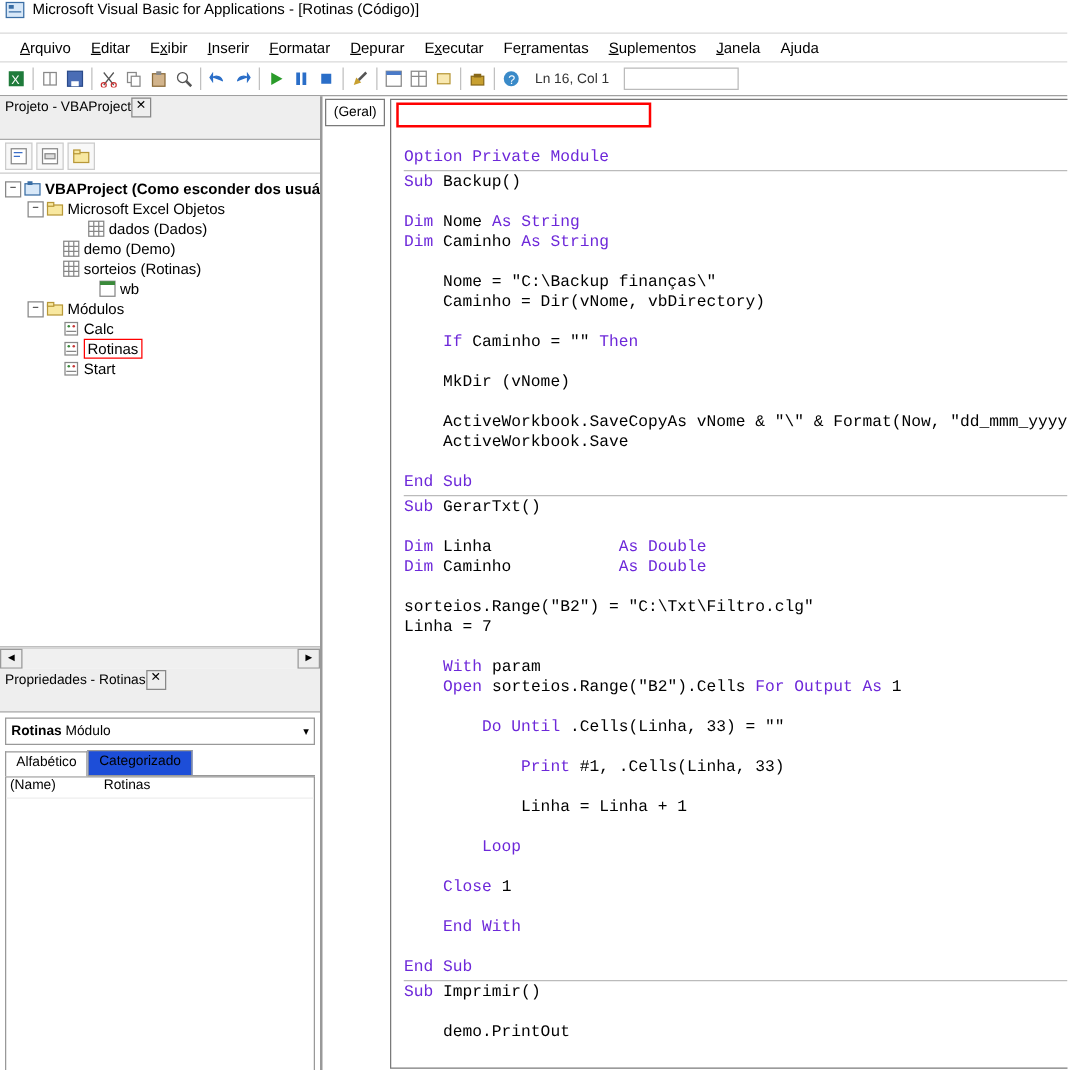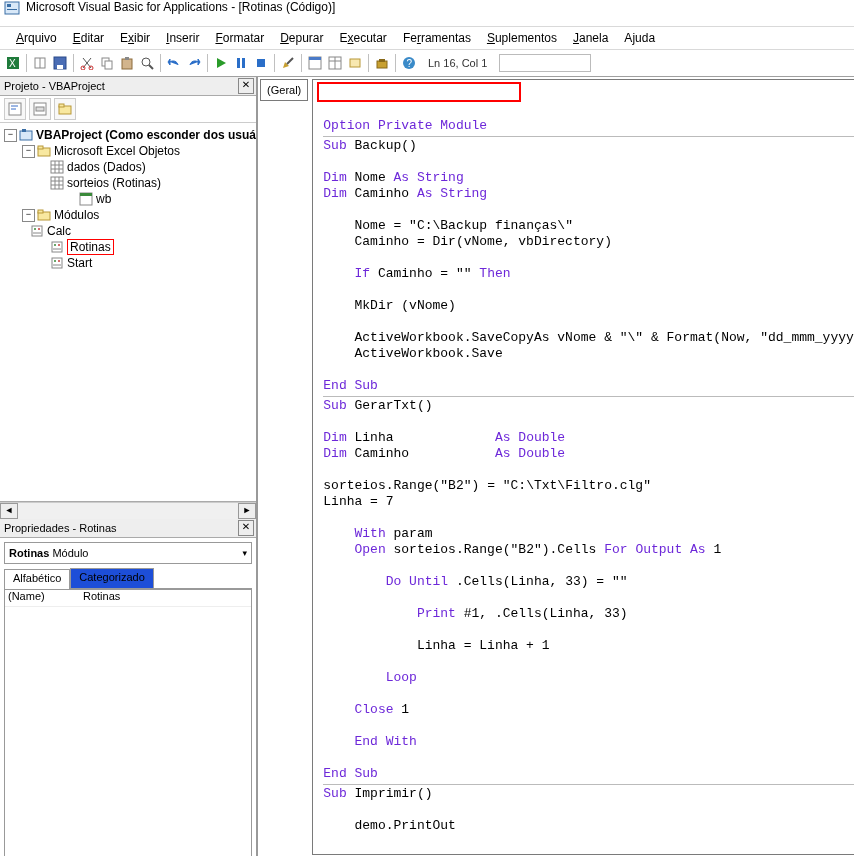--- a/index.html
+++ b/index.html
@@ -7,21 +7,21 @@
 .titlebar .icon{width:16px;height:16px;margin-right:6px}
 .menubar{height:22px;display:flex;align-items:center;padding-left:8px;border-bottom:1px solid #d9d9d9}
 .menubar .menu{padding:2px 8px;cursor:default}
 .menubar .menu u{text-decoration:underline}
 .toolbar{height:26px;display:flex;align-items:center;padding-left:4px;border-bottom:1px solid #a0a0a0;gap:2px}
 .toolbar .tb{width:18px;height:18px;display:inline-flex;align-items:center;justify-content:center;cursor:default}
 .toolbar .sep{width:1px;height:18px;background:#c0c0c0;margin:0 2px}
 .toolbar .status{padding:0 8px;font-size:11px;color:#333}
 .main{display:flex;height:780px}
 .left{width:286px;display:flex;flex-direction:column;border-right:2px solid #999}
-.panel-hdr{background:#eee;border-bottom:1px solid #aaa;height:18px;display:flex;align-items:center;justify-content:space-between;padding:0 2px 0 4px;font-size:11px}
+.panel-hdr{background:#eee;border-bottom:1px solid #aaa;height:18px;display:flex;align-items:center;padding:0 2px 16px 4px;font-size:11px}
 .panel-hdr .close{width:14px;height:14px;border:1px solid #888;font-size:10px;line-height:12px;text-align:center;font-family:Arial;cursor:default}
 .proj-tool{height:26px;border-bottom:1px solid #ccc;display:flex;align-items:center;padding-left:4px;gap:3px}
 .proj-tool .pt{width:20px;height:20px;border:1px solid #ccc;background:#f8f8f8;display:inline-flex;align-items:center;justify-content:center}
 .tree{flex:0 0 auto;height:370px;overflow:auto;border-bottom:1px solid #aaa;padding:4px 0;font-size:12px}
 .tree .row{display:flex;align-items:center;height:16px;white-space:nowrap;cursor:default}
 .tree .row.sel .lbl{border:1px solid red;padding:0 2px}
 .tree .ic{width:14px;height:14px;margin-right:3px}
 .scrollbar{height:16px;background:#f0f0f0;border-top:1px solid #ccc;display:flex;align-items:center}
 .scrollbar .arr{width:16px;height:14px;border:1px solid #999;background:#eee;font-size:9px;text-align:center;line-height:12px}
 .scrollbar .track{flex:1}
@@ -230,21 +230,21 @@
       <div class="row" style="padding-left:22px">
         <span style="width:11px;height:11px;border:1px solid #888;font-size:9px;line-height:9px;text-align:center;margin-right:2px">−</span>
         <span class="ic">
             <svg width="14" height="14">
               <rect x="1" y="4" width="12" height="8" fill="#f8e8a0" stroke="#b89838"></rect>
               <rect x="1" y="2" width="5" height="3" fill="#f8e8a0" stroke="#b89838"></rect>
             </svg>
           </span>
         <span class="lbl">Microsoft Excel Objetos</span>
       </div>
-      <div class="row" style="padding-left:50px">
+      <div class="row" style="padding-left:70px">
           <span class="ic">
             <svg width="14" height="14">
               <rect x="1" y="1" width="12" height="12" fill="#fff" stroke="#888"></rect>
               <line x1="5" y1="1" x2="5" y2="13" stroke="#888"></line>
               <line x1="9" y1="1" x2="9" y2="13" stroke="#888"></line>
               <line x1="1" y1="5" x2="13" y2="5" stroke="#888"></line>
               <line x1="1" y1="9" x2="13" y2="9" stroke="#888"></line>
             </svg>
           </span>
           <span class="lbl">dados (Dados)</span>
@@ -252,20 +252,32 @@
       <div class="row" style="padding-left:50px">
           <span class="ic">
             <svg width="14" height="14">
               <rect x="1" y="1" width="12" height="12" fill="#fff" stroke="#888"></rect>
               <line x1="5" y1="1" x2="5" y2="13" stroke="#888"></line>
               <line x1="9" y1="1" x2="9" y2="13" stroke="#888"></line>
               <line x1="1" y1="5" x2="13" y2="5" stroke="#888"></line>
               <line x1="1" y1="9" x2="13" y2="9" stroke="#888"></line>
             </svg>
           </span>
+          <span class="lbl">demo (Demo)</span>
+        </div>
+      <div class="row" style="padding-left:50px">
+          <span class="ic">
+            <svg width="14" height="14">
+              <rect x="1" y="1" width="12" height="12" fill="#fff" stroke="#888"></rect>
+              <line x1="5" y1="1" x2="5" y2="13" stroke="#888"></line>
+              <line x1="9" y1="1" x2="9" y2="13" stroke="#888"></line>
+              <line x1="1" y1="5" x2="13" y2="5" stroke="#888"></line>
+              <line x1="1" y1="9" x2="13" y2="9" stroke="#888"></line>
+            </svg>
+          </span>
           <span class="lbl">sorteios (Rotinas)</span>
         </div>
       <div class="row" style="padding-left:79px">
           <span class="ic">
             <svg width="14" height="14">
               <rect x="1" y="1" width="12" height="12" fill="#fff" stroke="#888"></rect>
               <rect x="1" y="1" width="12" height="3" fill="#3a8a3a"></rect>
             </svg>
           </span>
           <span class="lbl">wb</span>
@@ -273,21 +285,21 @@
       <div class="row" style="padding-left:22px">
         <span style="width:11px;height:11px;border:1px solid #888;font-size:9px;line-height:9px;text-align:center;margin-right:2px">−</span>
         <span class="ic">
             <svg width="14" height="14">
               <rect x="1" y="4" width="12" height="8" fill="#f8e8a0" stroke="#b89838"></rect>
               <rect x="1" y="2" width="5" height="3" fill="#f8e8a0" stroke="#b89838"></rect>
             </svg>
           </span>
         <span class="lbl">Módulos</span>
       </div>
-      <div class="row" style="padding-left:30px">
+      <div class="row" style="padding-left:50px">
           <span class="ic">
             <svg width="14" height="14">
               <rect x="2" y="2" width="10" height="10" fill="#fff" stroke="#888"></rect>
               <circle cx="5" cy="5" r="1" fill="#3a8a3a"></circle>
               <circle cx="9" cy="5" r="1" fill="#c83a3a"></circle>
               <line x1="3" y1="9" x2="11" y2="9" stroke="#888"></line>
             </svg>
           </span>
           <span class="lbl">Calc</span>
         </div>

